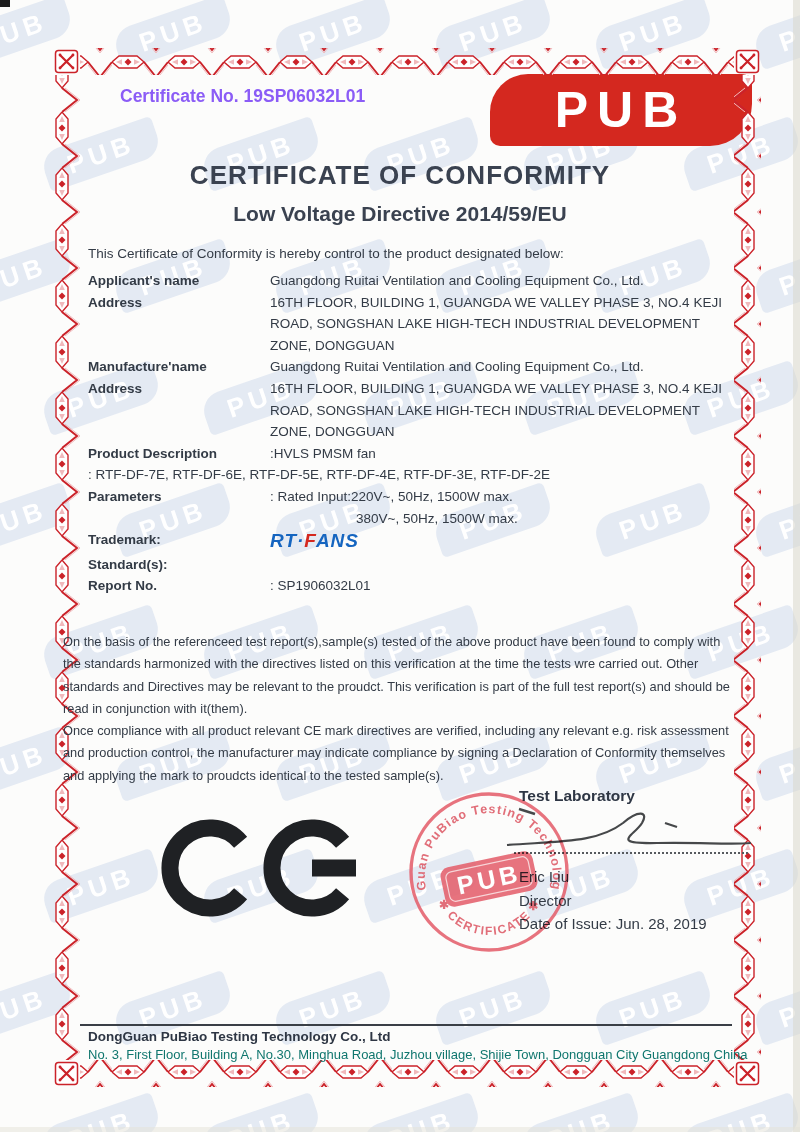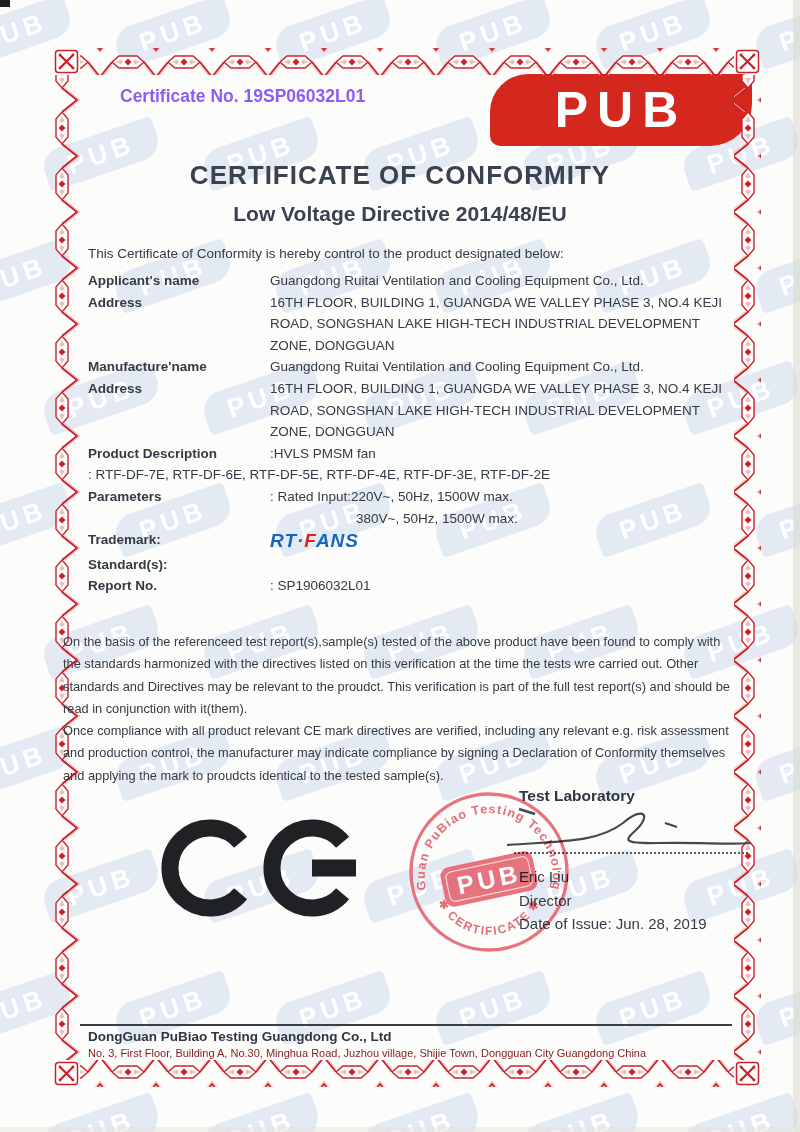--- a/index.html
+++ b/index.html
@@ -36,21 +36,21 @@
   .testlab-heading{position:absolute;left:519px;top:787px;font-size:15.5px;font-weight:bold;color:#2e3644;}
   .sig-svg{position:absolute;left:505px;top:799px;z-index:4;}
   .sig-dotline{position:absolute;left:514px;top:852px;width:234px;border-bottom:2px dotted #565a5e;z-index:3;}
   .sig-name{position:absolute;left:519px;top:868px;font-size:15px;}
   .sig-role{position:absolute;left:519px;top:892px;font-size:15px;}
   .sig-date{position:absolute;left:519px;top:915px;font-size:15px;}
   .ce-svg{position:absolute;left:160px;top:816px;}
   .stamp-svg{position:absolute;left:403px;top:786px;opacity:.88;mix-blend-mode:multiply;z-index:5;}
   .footer-rule{position:absolute;left:80px;top:1024px;width:652px;border-top:2px solid #3a3f46;}
   .footer-co{position:absolute;left:88px;top:1029px;font-size:13.5px;font-weight:bold;color:#2e3644;}
-  .footer-addr{position:absolute;left:88px;top:1047px;font-size:11px;color:#7f1d1d;text-align:center;}
+  .footer-addr{position:absolute;left:88px;top:1047px;font-size:13px;color:#0f766e;text-align:center;}
   
   .scan-mark{position:absolute;left:0;top:0;width:10px;height:7px;background:#1c1c1c;z-index:6;}
   .scan-edge-r{position:absolute;right:0;top:0;width:7px;height:1132px;background:#d9d7cc;opacity:.55;z-index:6;}
   .scan-edge-b{position:absolute;left:0;bottom:0;width:800px;height:5px;background:#e3e1d7;opacity:.5;z-index:6;}
 </style>
 </head>
 <body>
 
 <div class="page">
 
@@ -167,21 +167,21 @@
     <use href="#corner" x="734" y="48"></use>
     <use href="#corner" x="53" y="1060"></use>
     <use href="#corner" x="734" y="1060"></use>
   </svg>
 
   <div class="content">
 
     <div class="cert-no">Certificate No. 19SP06032L01</div>
 
     <div class="title">CERTIFICATE OF CONFORMITY</div>
-    <div class="subtitle">Low Voltage Directive 2014/48/EU</div>
+    <div class="subtitle">Low Voltage Directive 2014/59/EU</div>
     <div class="intro">This Certificate of Conformity is hereby control to the product designated below:</div>
 
     <div class="fields">
       <div class="frow">
         <div class="flabel">Applicant's name</div>
         <div class="fvalue">Guangdong Ruitai Ventilation and Cooling Equipment Co., Ltd.</div>
       </div>
       <div class="frow">
         <div class="flabel">Address</div>
         <div class="fvalue">16TH FLOOR, BUILDING 1, GUANGDA WE VALLEY PHASE 3, NO.4 KEJI ROAD, SONGSHAN LAKE HIGH-TECH INDUSTRIAL DEVELOPMENT ZONE, DONGGUAN</div>
@@ -258,20 +258,20 @@
         <textPath href="#arcBottom" startOffset="50%" text-anchor="middle">✱ CERTIFICATE ✱</textPath>
       </text>
       <g transform="translate(86,93) rotate(-12)">
         <rect x="-47" y="-20" width="94" height="40" rx="9" fill="#e4606c"></rect>
         <rect x="-42" y="-15" width="84" height="30" rx="6" fill="none" stroke="#ffffff" stroke-width="1.2" opacity="0.7"></rect>
         <text x="0" y="9" text-anchor="middle" font-size="25" font-weight="bold" letter-spacing="4" fill="#ffffff" font-family="Liberation Sans, sans-serif">PUB</text>
       </g>
     </svg>
 
     <div class="footer-rule"></div>
-    <div class="footer-co">DongGuan PuBiao Testing Guangdong Co., Ltd</div>
+    <div class="footer-co">DongGuan PuBiao Testing Technology Co., Ltd</div>
     <div class="footer-addr">No. 3, First Floor, Building A, No.30, Minghua Road, Juzhou village, Shijie Town, Dongguan City Guangdong China</div>
   </div>
 
   <div class="scan-mark"></div>
   <div class="scan-edge-r"></div>
   <div class="scan-edge-b"></div>
 </div>
 
 </body></html>

